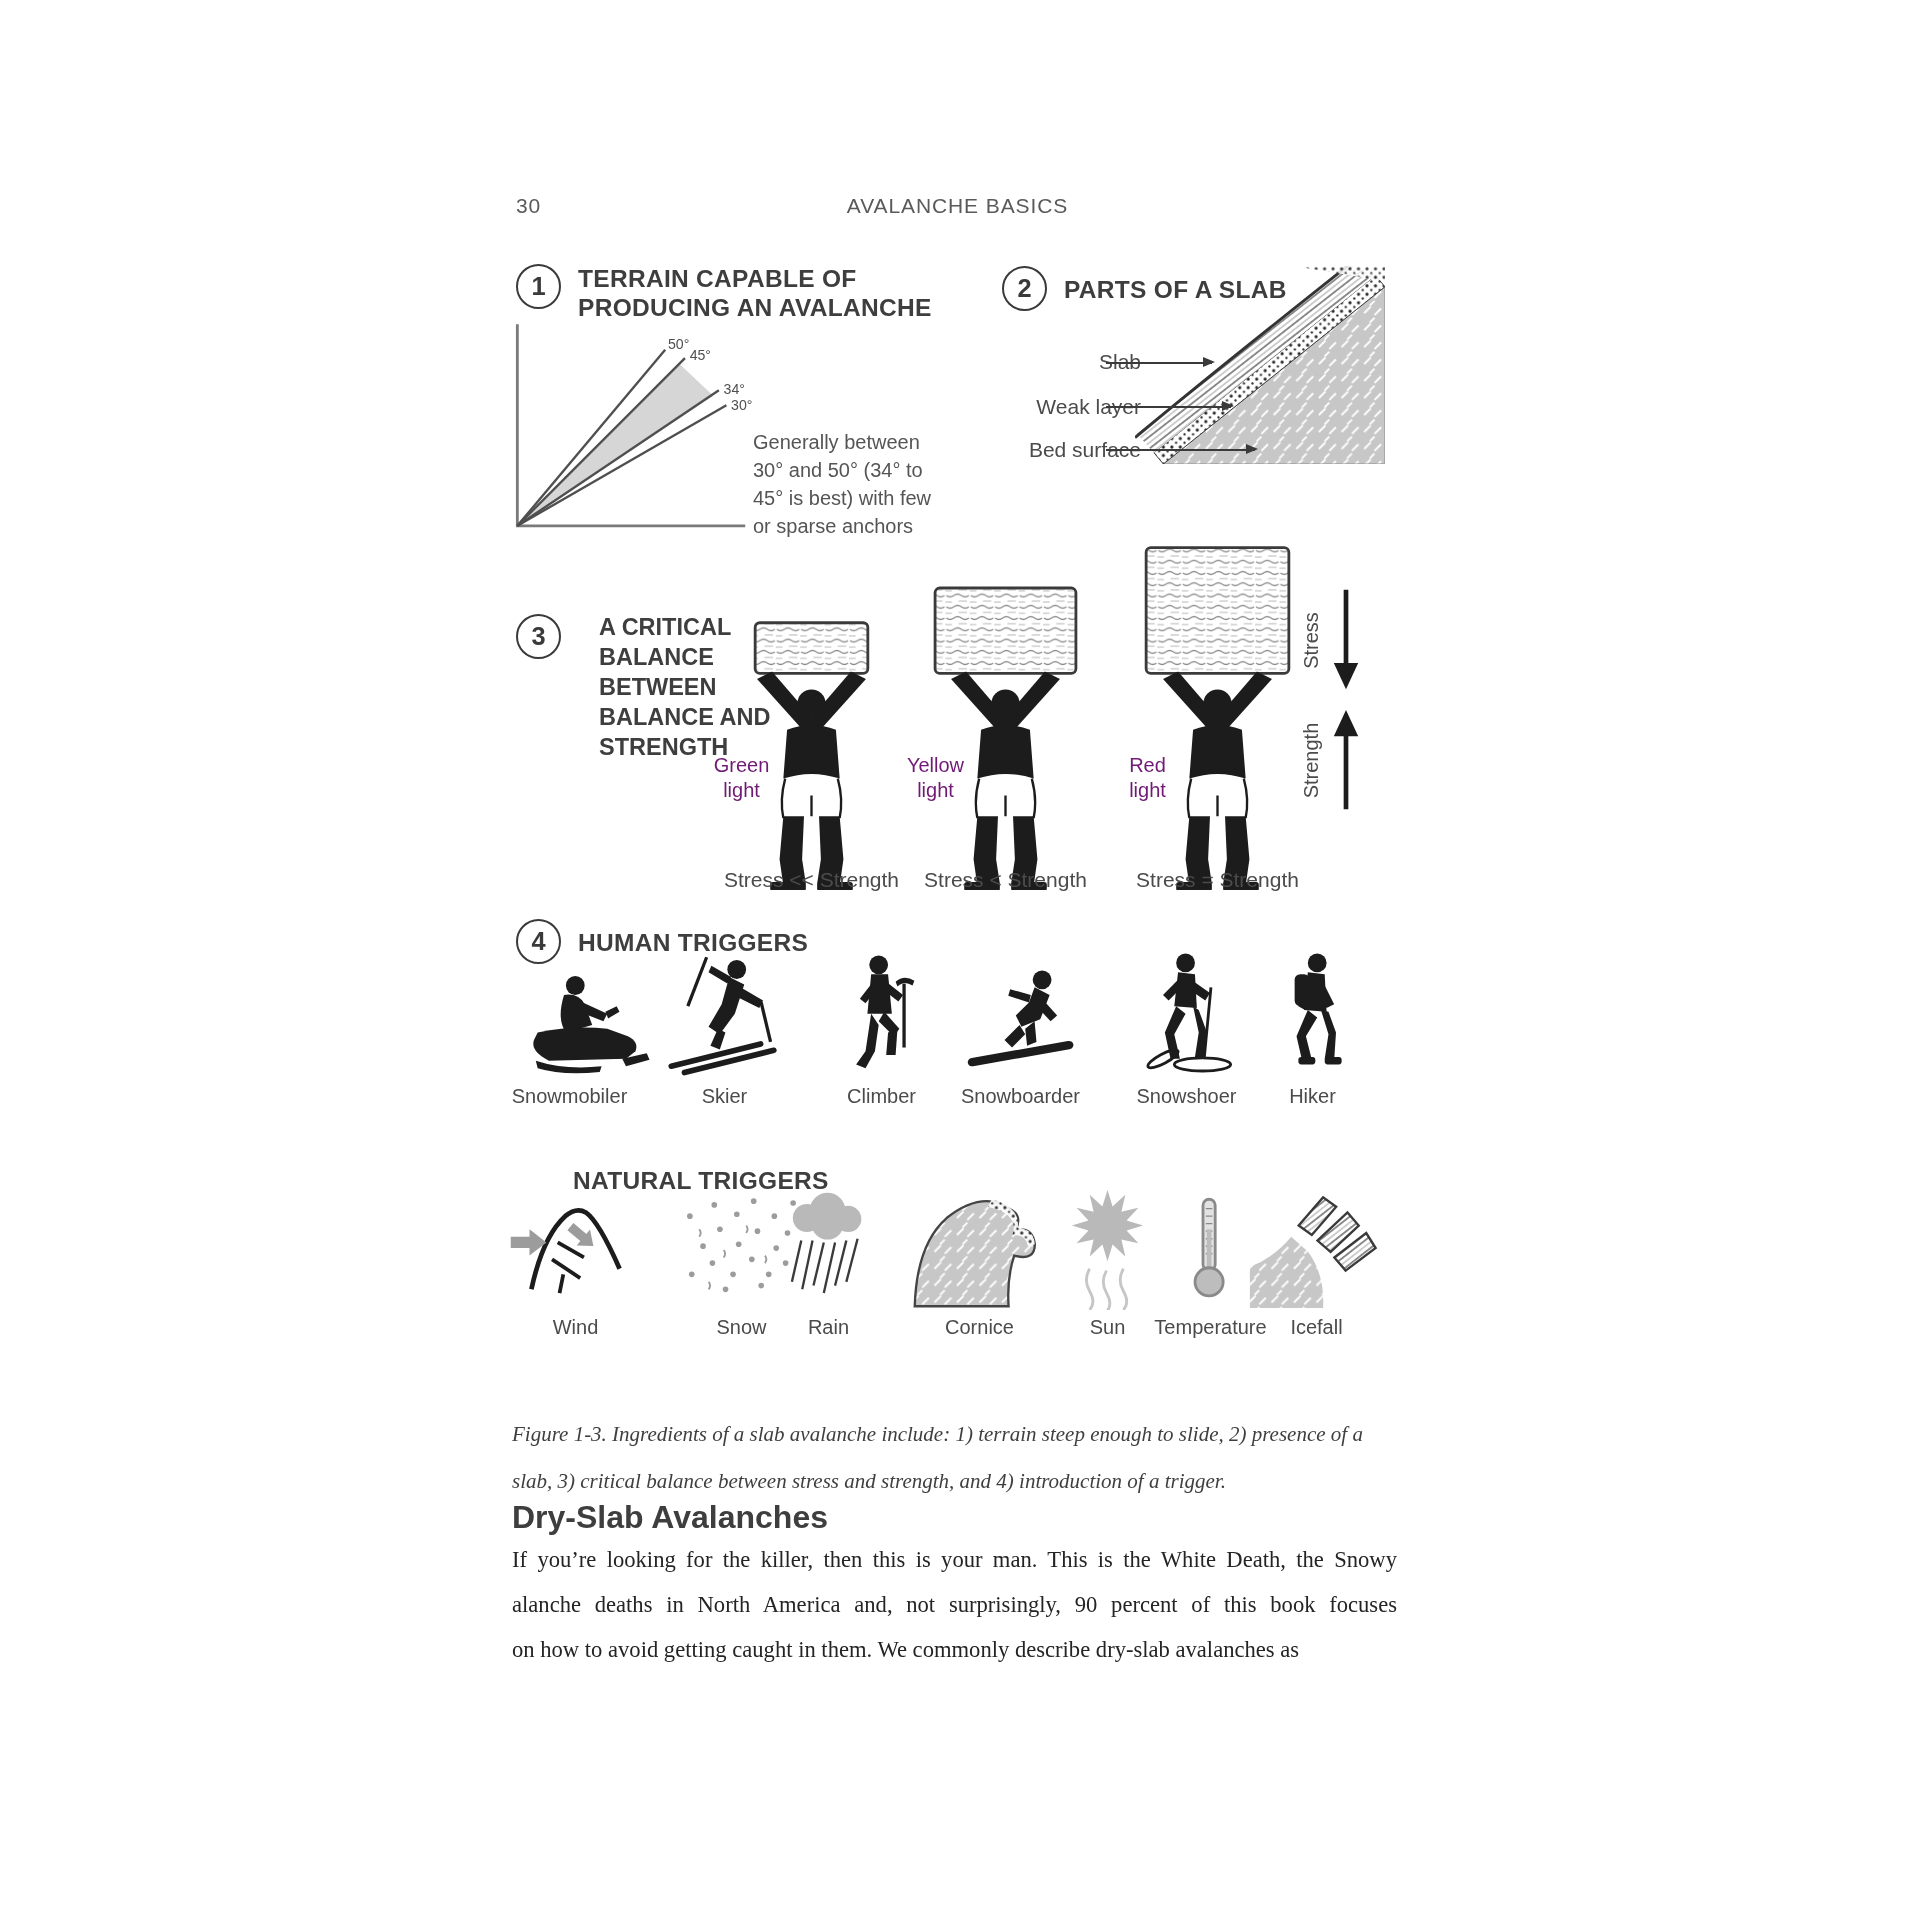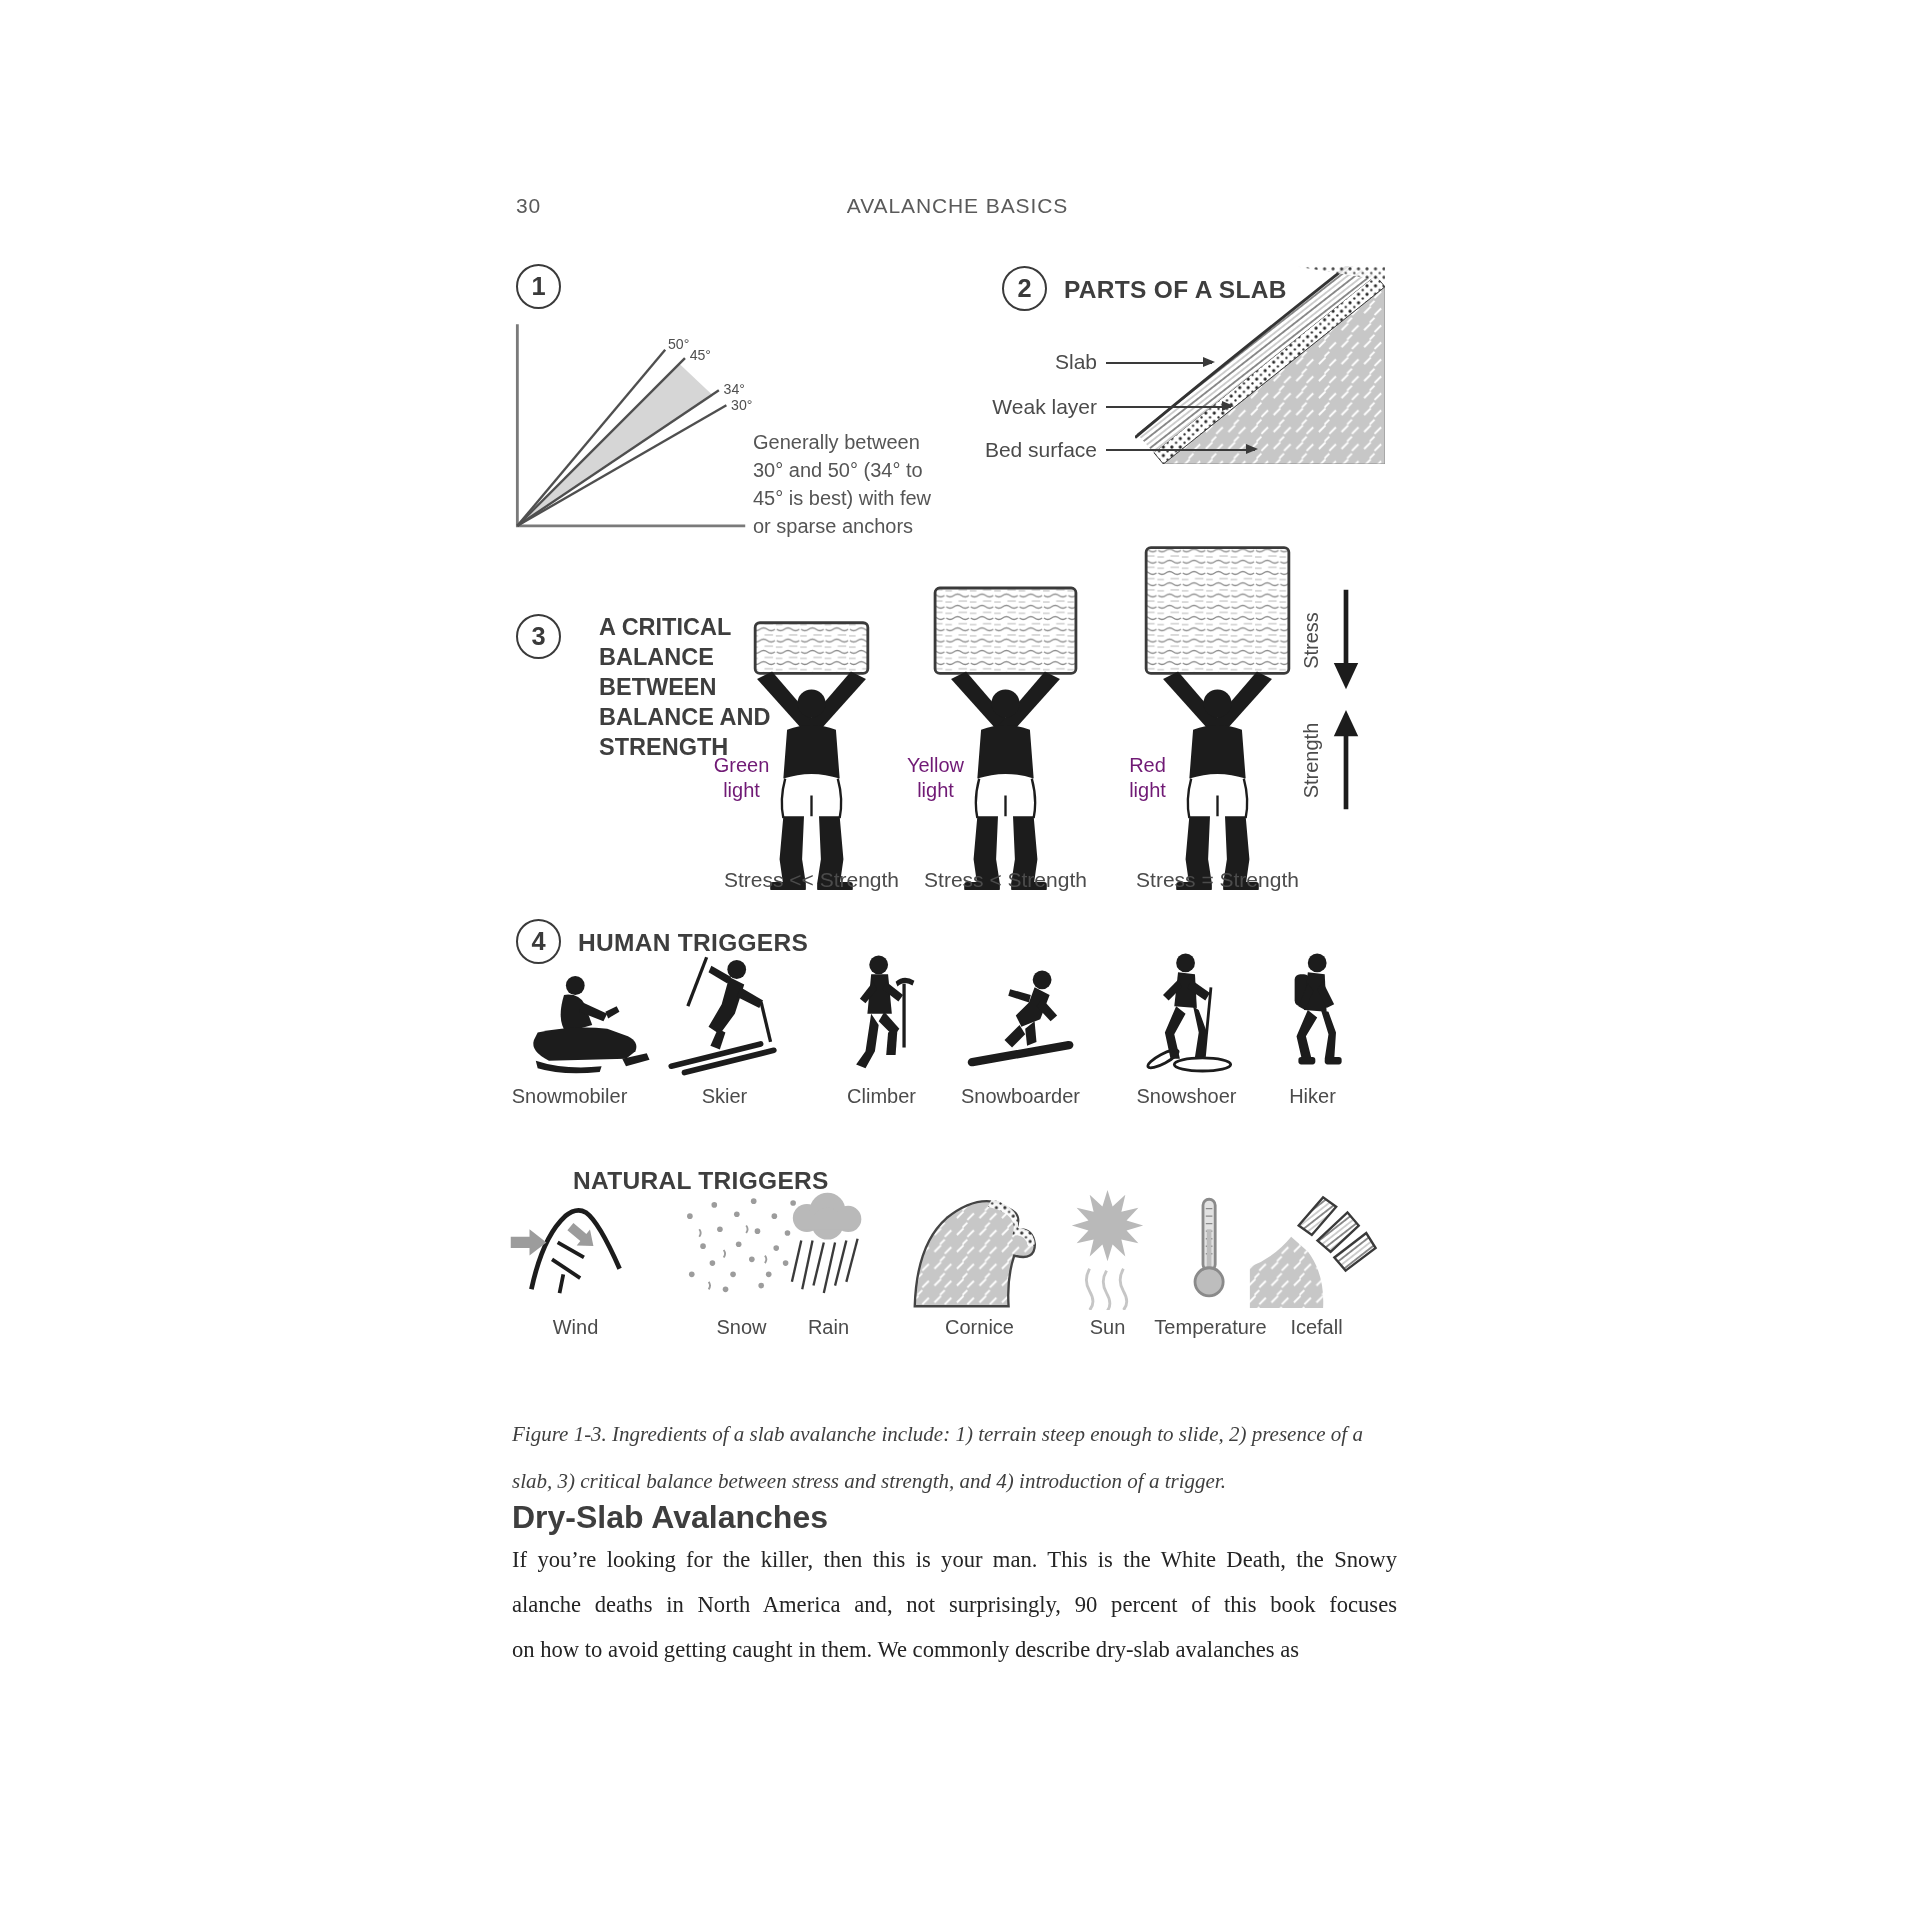--- a/index.html
+++ b/index.html
@@ -7,21 +7,21 @@
         font-family:"Liberation Sans",sans-serif;text-decoration:underline;}
   .abs{position:absolute;}
   .sans{font-family:"Liberation Sans",sans-serif;color:#4a4a4a;}
   .sansb{font-family:"Liberation Sans",sans-serif;font-weight:bold;color:#3e3e3e;}
   .runhead{font-size:21px;letter-spacing:0.9px;color:#5a5a5a;}
   .circnum{width:41px;height:41px;border:2.8px solid #3a3a3a;border-radius:50%;
            display:flex;align-items:center;justify-content:center;
            font-weight:bold;font-size:25.4px;color:#3a3a3a;background:#fff;}
   .ptitle{font-size:24.5px;line-height:29px;letter-spacing:0.3px;}
   .note{font-size:20px;line-height:28px;color:#555;}
-  .lbl{font-size:21px;color:#4b4b4b;}
+  .lbl{font-size:21px;color:#4b4b4b;margin-left:44px;}
   .harrow{position:absolute;height:0;border-top:2.4px solid #3a3a3a;}
   .harrow::after{content:"";position:absolute;right:-2.8px;top:-6.6px;width:0;height:0;
                  border-left:12.2px solid #3a3a3a;border-top:5.2px solid transparent;
                  border-bottom:5.2px solid transparent;}
   .vlabel{font-size:20px;color:#4b4b4b;text-align:center;transform:rotate(-90deg);}
   .caselight{font-size:20px;line-height:24.5px;color:#701a75;text-align:center;}
   .relation{font-size:21px;color:#4b4b4b;text-align:center;}
   .icolabel{font-size:20px;color:#4b4b4b;text-align:center;}
   .caption{font-family:"Liberation Serif",serif;font-style:italic;font-size:21px;
            line-height:47px;color:#3f3f3f;}
@@ -68,20 +68,24 @@
     </g>
   </defs>
 </svg>
 
 <div id="page">
 
   <div class="abs runhead" style="left:516px;top:194px;">30</div>
   <div class="abs runhead" style="left:512px;top:194px;width:891px;text-align:center;">AVALANCHE BASICS</div>
 
   <div class="abs circnum" style="left:516px;top:264px;">1</div>
+  <div class="abs sansb ptitle" style="left:578px;top:264px;">
+    <div>TERRAIN CAPABLE OF</div>
+    <div>PRODUCING AN AVALANCHE</div>
+  </div>
 
   <svg class="abs" style="left:504px;top:313px;" width="264" height="226" viewBox="0 0 280 240">
     <polygon points="14,226 186,54 222,88" fill="#d6d6d6"></polygon>
     <path d="M14,12 L14,226 L256,226" stroke="#7a7a7a" stroke-width="3" fill="none"></path>
     <line x1="14" y1="226" x2="171" y2="39" stroke="#4f4f4f" stroke-width="2.5"></line>
     <line x1="14" y1="226" x2="192" y2="48" stroke="#4f4f4f" stroke-width="2.5"></line>
     <line x1="14" y1="226" x2="228" y2="82" stroke="#4f4f4f" stroke-width="2.5"></line>
     <line x1="14" y1="226" x2="236" y2="98" stroke="#4f4f4f" stroke-width="2.5"></line>
     <text x="174" y="38" font-size="15" fill="#4f4f4f">50°</text>
     <text x="197" y="50" font-size="15" fill="#4f4f4f">45°</text>

